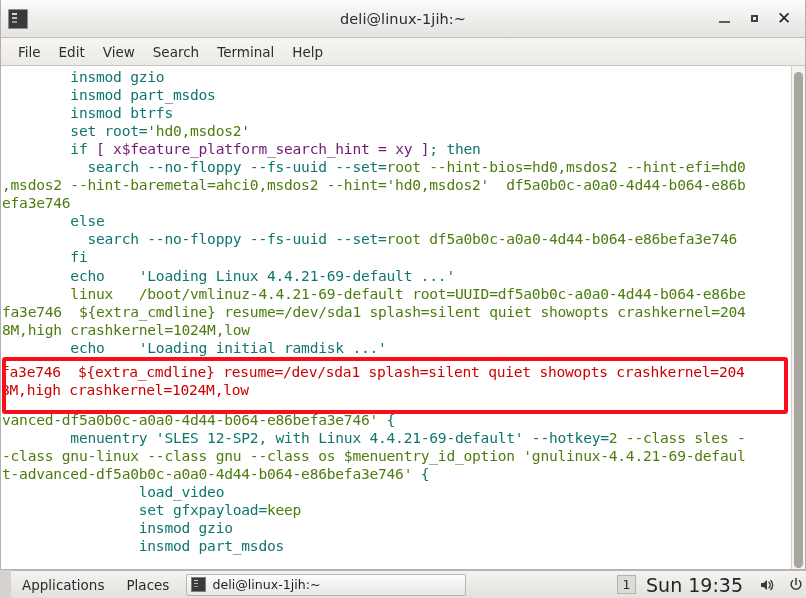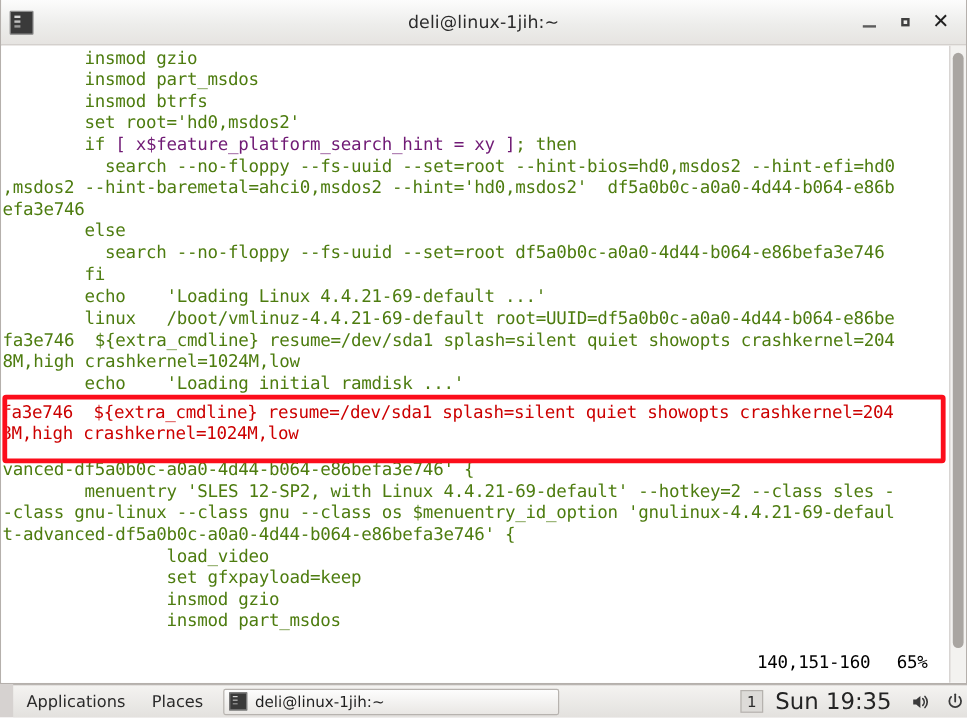--- a/index.html
+++ b/index.html
@@ -122,21 +122,21 @@
     font-family: "DejaVu Sans Mono", monospace;
     font-size: 14.6px;
     line-height: 18.05px;
     color: #000000;
     white-space: pre;
     letter-spacing: -0.24px;
   }
   .ln { height: 18.05px; }
   .r { color: #4d7c0f; }
   .g { color: #701a75; }
-  .k { color: #4d7c0f; }
+  .k { color: #0f766e; }
 
   
   #scrollbar {
     width: 14px;
     background: #f3f2f0;
     border-left: 1px solid #d2cecb;
     position: relative;
     flex: 0 0 auto;
   }
   #scroll-thumb {
@@ -267,33 +267,37 @@
         </div>
         <div class="winbtn">
           <div class="max-glyph"></div>
         </div>
         <div class="winbtn">
           <div class="close-glyph">✕</div>
         </div>
       </div>
     </div>
 
+    <div id="menubar">
+      <div class="menuitem">File</div>
+      <div class="menuitem">Edit</div>
+      <div class="menuitem">View</div>
+      <div class="menuitem">Search</div>
+      <div class="menuitem">Terminal</div>
+      <div class="menuitem">Help</div>
+    </div>
 
     <div id="term-wrap">
       <div id="term">
         <div id="term-lines"><div class="ln"><span class="k">        insmod gzio</span></div><div class="ln"><span class="k">        insmod part_msdos</span></div><div class="ln"><span class="k">        insmod btrfs</span></div><div class="ln"><span class="k">        set root='</span><span class="r">hd0,msdos2</span><span class="k">'</span></div><div class="ln"><span class="k">        if </span><span class="g">[ x$feature_platform_search_hint = xy ]</span><span class="k">; then</span></div><div class="ln"><span class="k">          search --no-floppy --fs-uuid --set=</span><span class="r">root --hint-bios=hd0,msdos2 --hint-efi=hd0</span></div><div class="ln"><span class="r">,msdos2 --hint-baremetal=ahci0,msdos2 --hint='hd0,msdos2'  df5a0b0c-a0a0-4d44-b064-e86b</span></div><div class="ln"><span class="r">efa3e746</span></div><div class="ln"><span class="k">        else</span></div><div class="ln"><span class="k">          search --no-floppy --fs-uuid --set=</span><span class="r">root df5a0b0c-a0a0-4d44-b064-e86befa3e746</span></div><div class="ln"><span class="k">        fi</span></div><div class="ln"><span class="k">        echo    'Loading Linux 4.4.21-69-default ...'</span></div><div class="ln"><span class="r">        linux   /boot/vmlinuz-4.4.21-69-default root=UUID=df5a0b0c-a0a0-4d44-b064-e86be</span></div><div class="ln"><span class="r">fa3e746  ${extra_cmdline} resume=/dev/sda1 splash=silent quiet showopts crashkernel=204</span></div><div class="ln"><span class="r">8M,high crashkernel=1024M,low</span></div><div class="ln"><span class="k">        echo    'Loading initial ramdisk ...'</span></div><div class="ln"><span class="k">        initrd  /boot/initrd-4.4.21-69-default</span></div><div class="ln"><span class="k">}</span></div><div class="ln"><span class="k">submenu 'Advanced options for SLES 12-SP2' --hotkey=</span><span class="r">1 $menuentry_id_option 'gnulinux-ad</span></div><div class="ln"><span class="r">vanced-df5a0b0c-a0a0-4d44-b064-e86befa3e746'</span><span class="k"> {</span></div><div class="ln"><span class="k">        menuentry 'SLES 12-SP2, with Linux 4.4.21-69-default' --hotkey=</span><span class="r">2 --class sles -</span></div><div class="ln"><span class="r">-class gnu-linux --class gnu --class os $menuentry_id_option 'gnulinux-4.4.21-69-defaul</span></div><div class="ln"><span class="r">t-advanced-df5a0b0c-a0a0-4d44-b064-e86befa3e746'</span><span class="k"> {</span></div><div class="ln"><span class="k">                load_video</span></div><div class="ln"><span class="k">                set gfxpayload=</span><span class="r">keep</span></div><div class="ln"><span class="k">                insmod gzio</span></div><div class="ln"><span class="k">                insmod part_msdos</span></div></div>
 
         <div id="redbox" style="border-color: rgb(252, 13, 27);">
           <div id="redbox-lines"><div class="ln">fa3e746  ${extra_cmdline} resume=/dev/sda1 splash=silent quiet showopts crashkernel=204</div><div class="ln">8M,high crashkernel=1024M,low</div></div>
         </div>
 
-        <div id="term-status">
-          <span>140,151-160</span>
-          <span>65%</span>
-        </div>
       </div>
       <div id="scrollbar">
         <div id="scroll-thumb"></div>
       </div>
     </div>
   </div>
 
   <div id="taskbar">
     <div class="tb-text">Applications</div>
     <div class="tb-text">Places</div>

